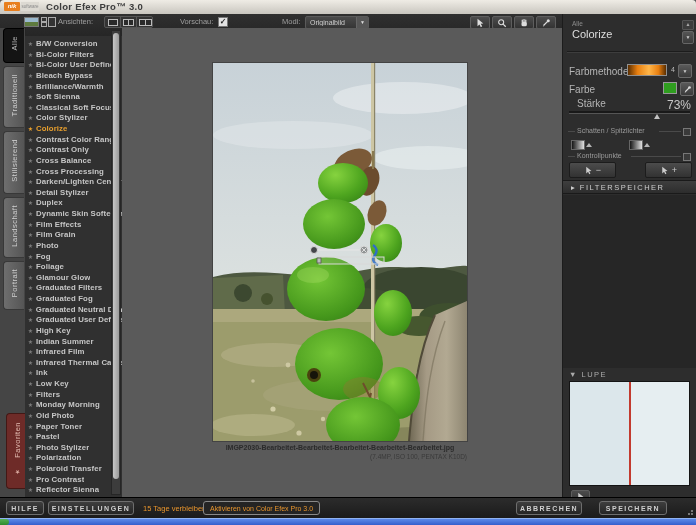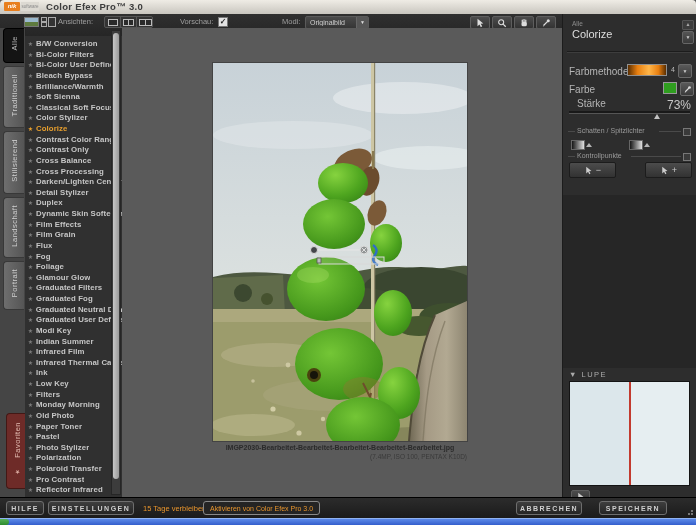--- a/index.html
+++ b/index.html
@@ -302,21 +302,21 @@
         <span class="lb">Film Effects</span>
       </div>
 
       <div class="filteritem">
         <span class="st">★</span>
         <span class="lb">Film Grain</span>
       </div>
 
       <div class="filteritem">
         <span class="st">★</span>
-        <span class="lb">Flux</span>
+        <span class="lb">Photo</span>
       </div>
 
       <div class="filteritem">
         <span class="st">★</span>
         <span class="lb">Fog</span>
       </div>
 
       <div class="filteritem">
         <span class="st">★</span>
         <span class="lb">Foliage</span>
@@ -342,21 +342,21 @@
         <span class="lb">Graduated Neutral Density</span>
       </div>
 
       <div class="filteritem">
         <span class="st">★</span>
         <span class="lb">Graduated User Defined</span>
       </div>
 
       <div class="filteritem">
         <span class="st">★</span>
-        <span class="lb">Modi Key</span>
+        <span class="lb">High Key</span>
       </div>
 
       <div class="filteritem">
         <span class="st">★</span>
         <span class="lb">Indian Summer</span>
       </div>
 
       <div class="filteritem">
         <span class="st">★</span>
         <span class="lb">Infrared Film</span>
@@ -417,21 +417,21 @@
         <span class="lb">Polaroid Transfer</span>
       </div>
 
       <div class="filteritem">
         <span class="st">★</span>
         <span class="lb">Pro Contrast</span>
       </div>
 
       <div class="filteritem">
         <span class="st">★</span>
-        <span class="lb">Reflector Infrared</span>
+        <span class="lb">Reflector Sienna</span>
       </div>
 
       <div class="filteritem">
         <span class="st">★</span>
         <span class="lb">Remove Color Cast</span>
       </div>
 
   </div>
   <div class="abs listscroll">
     <div class="listthumb"></div>
@@ -573,20 +573,21 @@
         </svg>
       <span>−</span>
     </div>
     <div class="abs cpbtn" style="left:82px;">
       <svg width="9" height="9" viewBox="0 0 12 12">
           <path d="M3,1 L3,10 L5.4,7.8 L7,11 L8.6,10 L6.8,7 L10,6.6 Z" fill="#ccc"></path>
         </svg>
       <span>+</span>
     </div>
 
+    <div class="abs fsbar">▸ FILTERSPEICHER</div>
     <div class="abs fsempty"></div>
 
     <div class="abs lupehead">▼ LUPE</div>
     <div class="abs lupe">
       <div class="half"></div>
       <div class="redline"></div>
     </div>
     <div class="abs pinbtn">
       <svg width="9" height="9" viewBox="0 0 12 12">
           <path d="M3,1 L3,10 L5.4,7.8 L7,11 L8.6,10 L6.8,7 L10,6.6 Z" fill="#ccc"></path>

